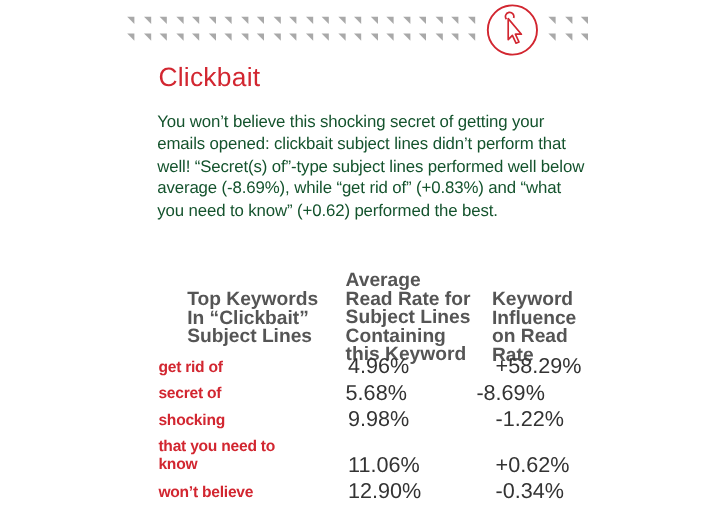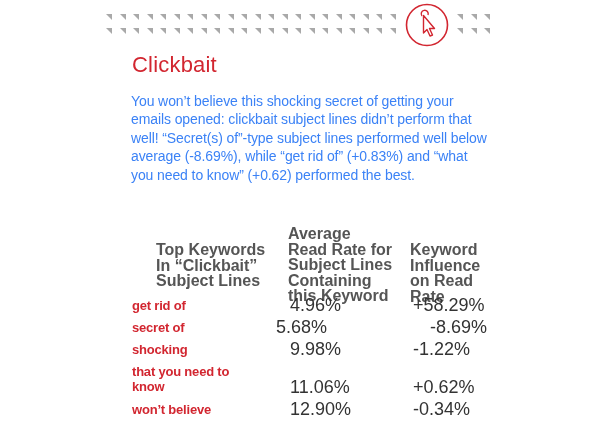--- a/index.html
+++ b/index.html
@@ -2,21 +2,21 @@
 <html><head>
   <meta charset="utf-8">
   <style>
     html, body { margin: 0; padding: 0; background: #ffffff; }
     body { width: 600px; height: 424px; position: relative; overflow: hidden; font-family: "Liberation Sans", sans-serif; }
     .pattern { position: absolute; left: 106px; top: 14px; width: 384px; height: 26px; }
     .tri { position: absolute; width: 0; height: 0; border-top: 6px solid #9a9a9a; border-left: 6px solid transparent; opacity: 0.85; }
     .icon-circle { position: absolute; left: 405px; top: 3px; width: 44px; height: 44px; background: #fff; border-radius: 50%; }
     .icon-circle svg { display: block; }
     .title { position: absolute; left: 132px; top: 52px; color: #d22630; font-size: 22px; letter-spacing: 0.2px; margin: 0; font-weight: normal; }
-    .para { position: absolute; left: 131px; top: 92px; width: 360px; color: #3b82f6; font-size: 14px; line-height: 18.4px; margin: 0; letter-spacing: -0.1px; }
+    .para { position: absolute; left: 131px; top: 92px; width: 360px; color: #14532d; font-size: 14px; line-height: 18.4px; margin: 0; letter-spacing: -0.1px; }
     .th { position: absolute; color: #555555; font-size: 16px; font-weight: bold; line-height: 15.5px; }
     .row-kw { position: absolute; left: 132px; color: #d22630; font-size: 13px; font-weight: bold; line-height: 15px; letter-spacing: -0.2px; }
     .row-val { position: absolute; color: #333333; font-size: 18px; line-height: 15px; }
   </style>
 </head>
 <body>
 
 <div class="pattern" id="pattern">
     <div class="tri" style="left: 0px; top: 0px; border-top-color: rgb(154, 154, 154);"></div>
     <div class="tri" style="left: 13.5px; top: 0px; border-top-color: rgb(154, 154, 154);"></div>
@@ -84,22 +84,22 @@
 
 <div class="th" style="left:132px; top:242px; width:120px;margin-left:24px;">Top Keywords In “Clickbait” Subject Lines</div>
 <div class="th" style="left:288px; top:226px; width:105px;">Average Read Rate for Subject Lines Containing this Keyword</div>
 <div class="th" style="left:410px; top:242px; width:75px;">Keyword Influence on Read Rate</div>
 
 <div class="row-kw" style="top:298px;">get rid of</div>
 <div class="row-val" style="left:290px; top:298px;">4.96%</div>
 <div class="row-val" style="left:413px; top:298px;">+58.29%</div>
 
 <div class="row-kw" style="top:320px;">secret of</div>
-<div class="row-val" style="left:276px; top:320px;">5.68%</div>
-<div class="row-val" style="left:430px; top:320px;">-8.69%</div>
+<div class="row-val" style="left:288px; top:320px;">5.68%</div>
+<div class="row-val" style="left:397px; top:320px;">-8.69%</div>
 
 <div class="row-kw" style="top:342px;">shocking</div>
 <div class="row-val" style="left:290px; top:342px;">9.98%</div>
 <div class="row-val" style="left:413px; top:342px;">-1.22%</div>
 
 <div class="row-kw" style="top:364px; width:110px;">that you need to know</div>
 <div class="row-val" style="left:290px; top:380px;text-align:center;">11.06%</div>
 <div class="row-val" style="left:413px; top:380px;">+0.62%</div>
 
 <div class="row-kw" style="top:402px;">won’t believe</div>

